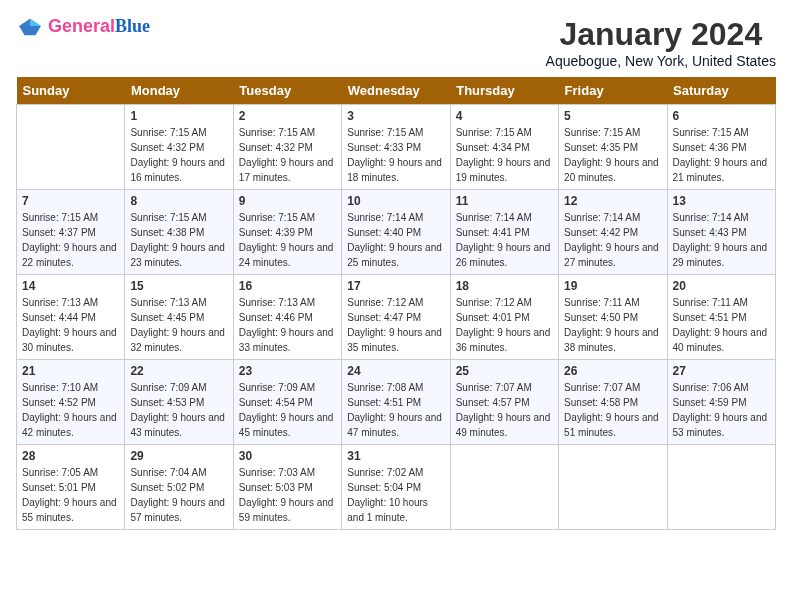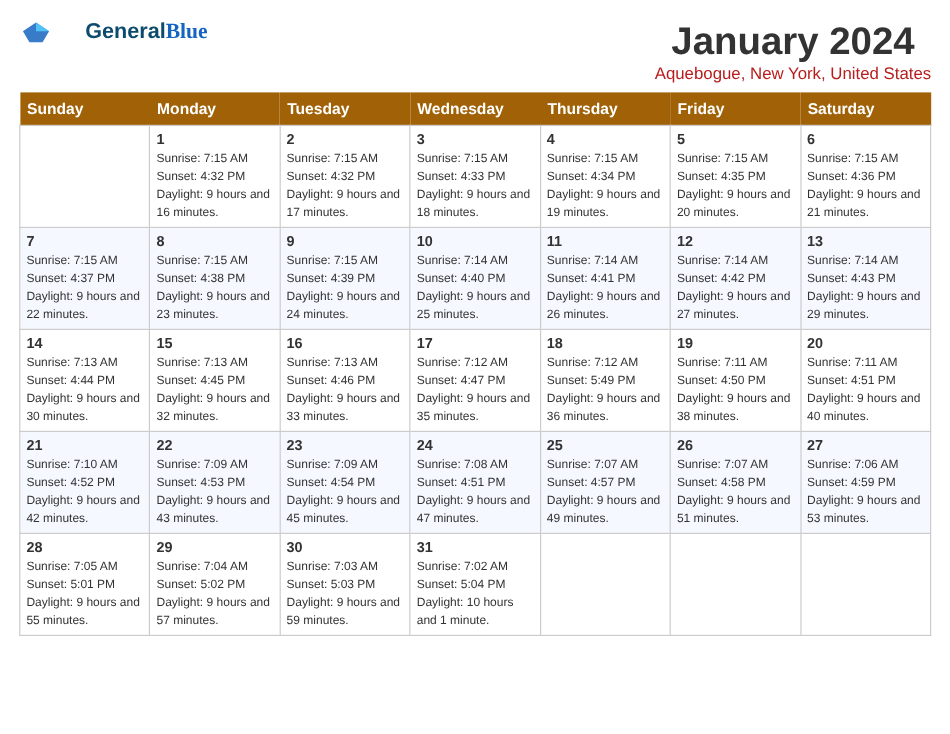--- a/index.html
+++ b/index.html
@@ -28,21 +28,21 @@
     .title-area {
       text-align: center;
     }
     .calendar-title {
       font-size: 32px;
       font-weight: bold;
       color: #333;
     }
     .calendar-subtitle {
       font-size: 14px;
-      color: #b91c1c;
+      color: #0f172a;
     }
     table {
       width: 100%;
       border-collapse: collapse;
       table-layout: fixed;
     }
     th {
       background-color: #a16207;
       color: #fff;
       text-align: left;
@@ -81,21 +81,21 @@
 </head>
 <body>
 
 <div class="header-area">
   <div class="logo">
     <svg class="logo-icon" viewBox="0 0 28 22" xmlns="http://www.w3.org/2000/svg">
       <polygon points="14,2 26,10 20,20 8,20 2,10" fill="#1565c0" opacity="0.85"></polygon>
       <polygon points="14,2 26,10 14,10" fill="#4fc3f7"></polygon>
     </svg>
     <div>
-      <span style="font-size:18px;font-weight:bold;color:#0c4a6e;margin-left:23px;">General</span><span style="font-size:18px;font-weight:bold;color:#1565c0;font-family:Liberation Serif, serif;">Blue</span>
+      <span style="font-size:18px;font-weight:bold;color:#ec4899;">General</span><span style="font-size:18px;font-weight:bold;color:#1565c0;font-family:Liberation Serif, serif;">Blue</span>
     </div>
   </div>
   <div class="title-area">
     <div class="calendar-title">January 2024</div>
     <div class="calendar-subtitle">Aquebogue, New York, United States</div>
   </div>
 </div>
 
 <table>
   <thead>
@@ -249,21 +249,21 @@
           <div class="day-info">
             <div>Sunrise: 7:12 AM</div>
             <div>Sunset: 4:47 PM</div>
             <div>Daylight: 9 hours and 35 minutes.</div>
           </div>
         </td>
         <td>
           <div class="day-num">18</div>
           <div class="day-info">
             <div>Sunrise: 7:12 AM</div>
-            <div>Sunset: 5:49 PM</div>
+            <div>Sunset: 4:01 PM</div>
             <div>Daylight: 9 hours and 36 minutes.</div>
           </div>
         </td>
         <td>
           <div class="day-num">19</div>
           <div class="day-info">
             <div>Sunrise: 7:11 AM</div>
             <div>Sunset: 4:50 PM</div>
             <div>Daylight: 9 hours and 38 minutes.</div>
           </div>

